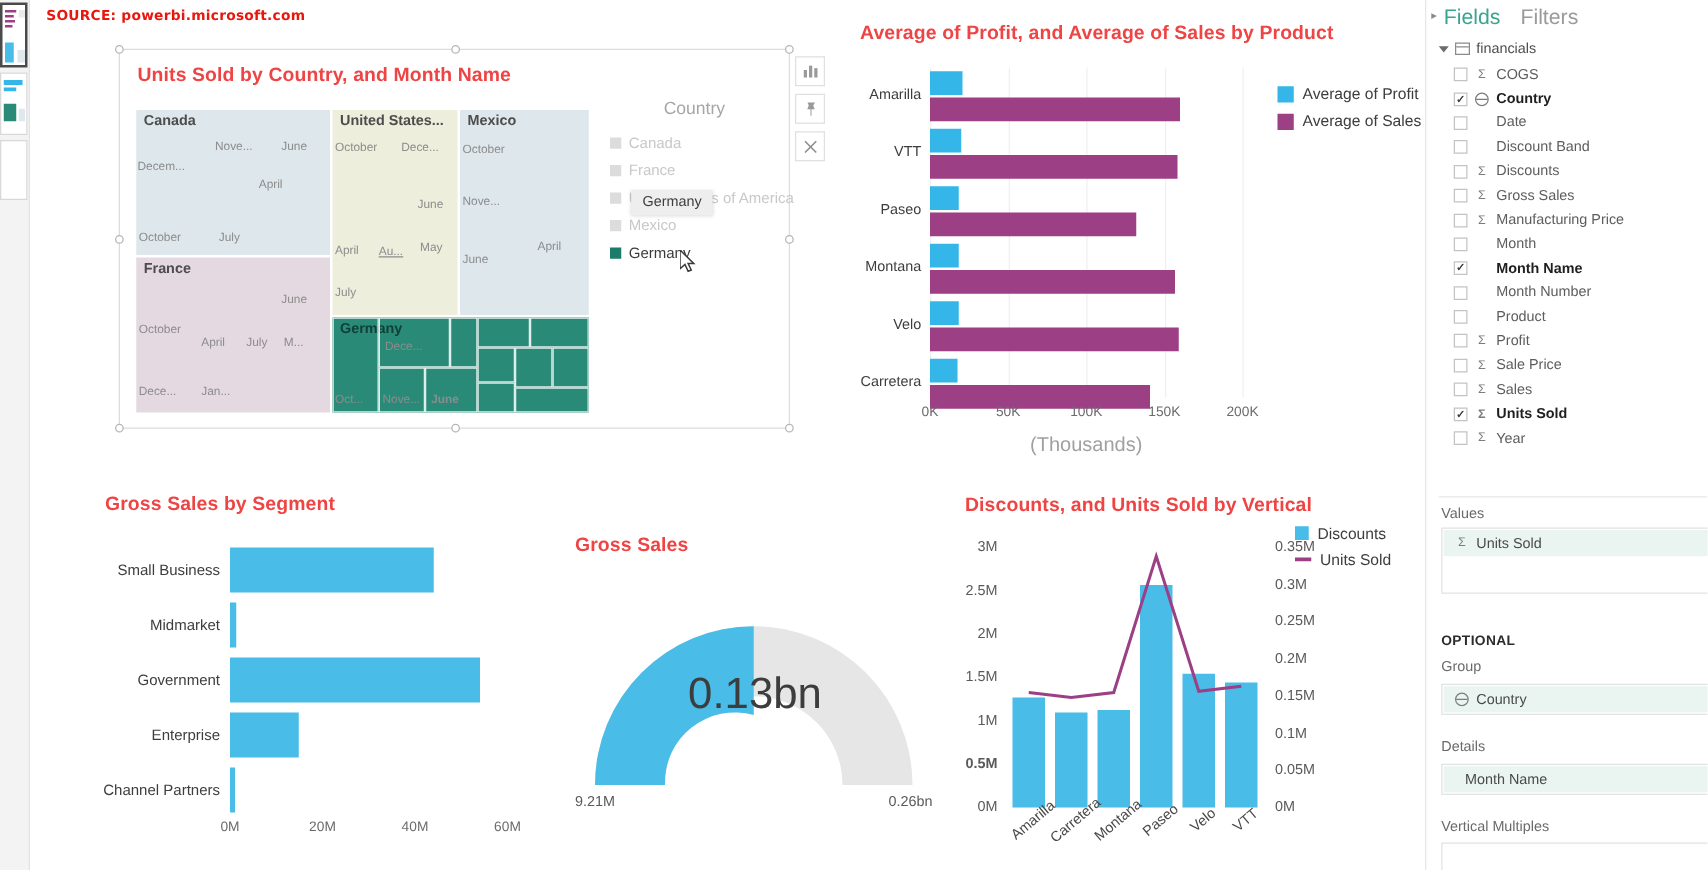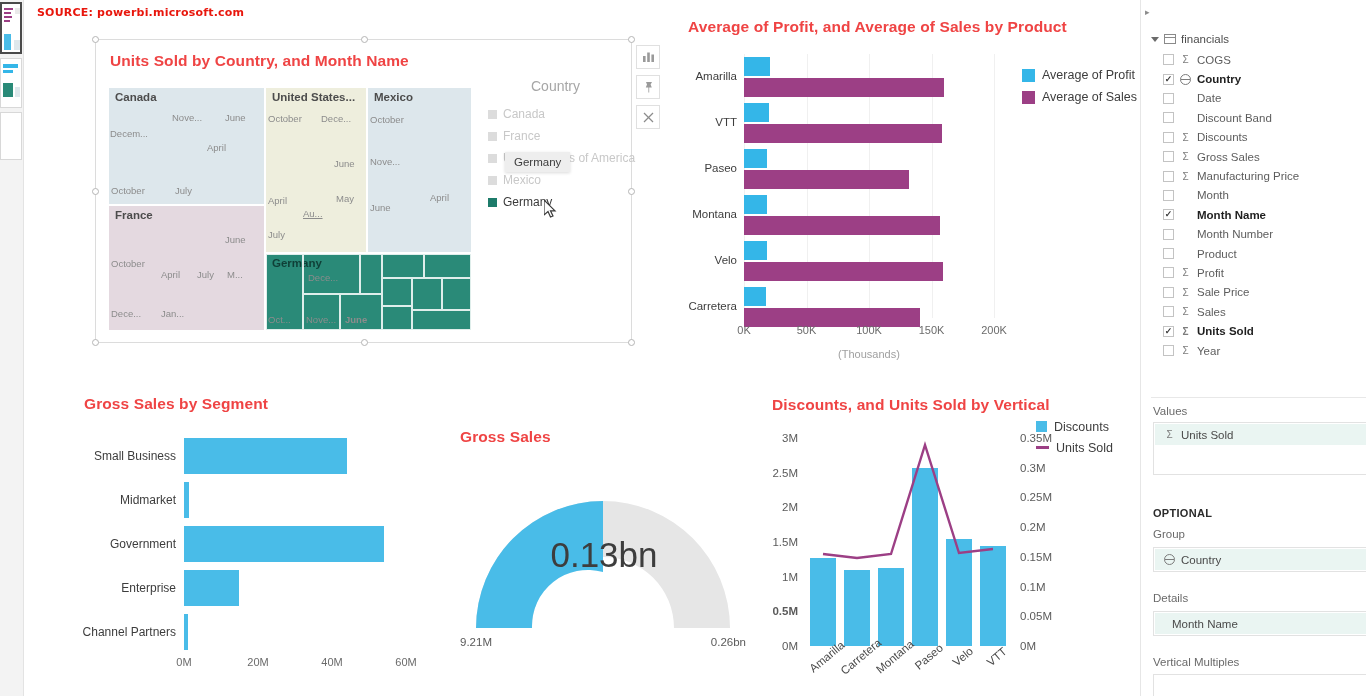--- a/index.html
+++ b/index.html
@@ -113,21 +113,21 @@
   .bc-bar.profit { background: #34b6e8; }
   .bc-bar.sales  { background: #9c3f85; }
   .bc-gridline { position: absolute; top: 0; bottom: 0; width: 1px; background: #f0f0f0; }
   .bc-axis { position: absolute; left: 80px; top: 318px; width: 250px; height: 30px; }
   .bc-tick {
     position: absolute; top: 0; font-size: 11px; color: #6b6b6b;
     transform: translateX(-50%); white-space: nowrap;
   }
   .bc-axis-title {
     position: absolute; left: 80px; top: 342px; width: 250px;
-    text-align: center; font-size: 11px; color: #a0a0a0;
+    text-align: center; font-size: 16px; color: #a0a0a0;
   }
   .bc-legend { position: absolute; left: 358px; top: 58px; }
   .bcl-item {
     display: flex; align-items: center; gap: 7px;
     height: 22px; font-size: 12.5px; color: #3d3d3d; white-space: nowrap;
   }
   .bcl-sw { width: 13px; height: 13px; flex: 0 0 13px; }
 
   
   .segchart { left: 36px; top: 388px; width: 400px; height: 308px; }
@@ -298,21 +298,21 @@
           <div class="tm-month" style="left:2px;top:97px;">October</div>
           <div class="tm-month" style="left:66px;top:97px;">July</div>
         </div>
 
         <div class="tm-cell" style="left:157px;top:0;width:100px;height:164px;background:#eeeedd;">
           <div class="tm-country">United States...</div>
           <div class="tm-month" style="left:2px;top:25px;">October</div>
           <div class="tm-month" style="left:55px;top:25px;">Dece...</div>
           <div class="tm-month" style="left:68px;top:70px;">June</div>
           <div class="tm-month" style="left:2px;top:107px;">April</div>
-          <div class="tm-month" style="left:37px;top:120px;text-decoration:underline;">Au...</div>
+          <div class="tm-month" style="left:37px;top:108px;text-decoration:underline;">Au...</div>
           <div class="tm-month" style="left:70px;top:105px;">May</div>
           <div class="tm-month" style="left:2px;top:141px;">July</div>
         </div>
 
         <div class="tm-cell" style="left:259px;top:0;width:103px;height:164px;background:#dde7ec;">
           <div class="tm-country">Mexico</div>
           <div class="tm-month" style="left:2px;top:26px;">October</div>
           <div class="tm-month" style="left:2px;top:68px;">Nove...</div>
           <div class="tm-month" style="left:62px;top:104px;">April</div>
           <div class="tm-month" style="left:2px;top:114px;">June</div>
@@ -549,20 +549,24 @@
           <span class="cbl-line"></span>
           <span>Units Sold</span>
         </div>
       </div>
     </div>
 
   </div>
 
   <div class="rightpane">
     <div class="rp-arrow">▸</div>
+    <div class="rp-tabs">
+      <span class="rp-tab active">Fields</span>
+      <span class="rp-tab">Filters</span>
+    </div>
 
     <div class="rp-table">
       <span class="tri"></span>
       <span class="tbl-icon"></span>
       <span>financials</span>
     </div>
 
     <div class="field-list">
       <div class="field-row">
         <span class="chk"></span>

